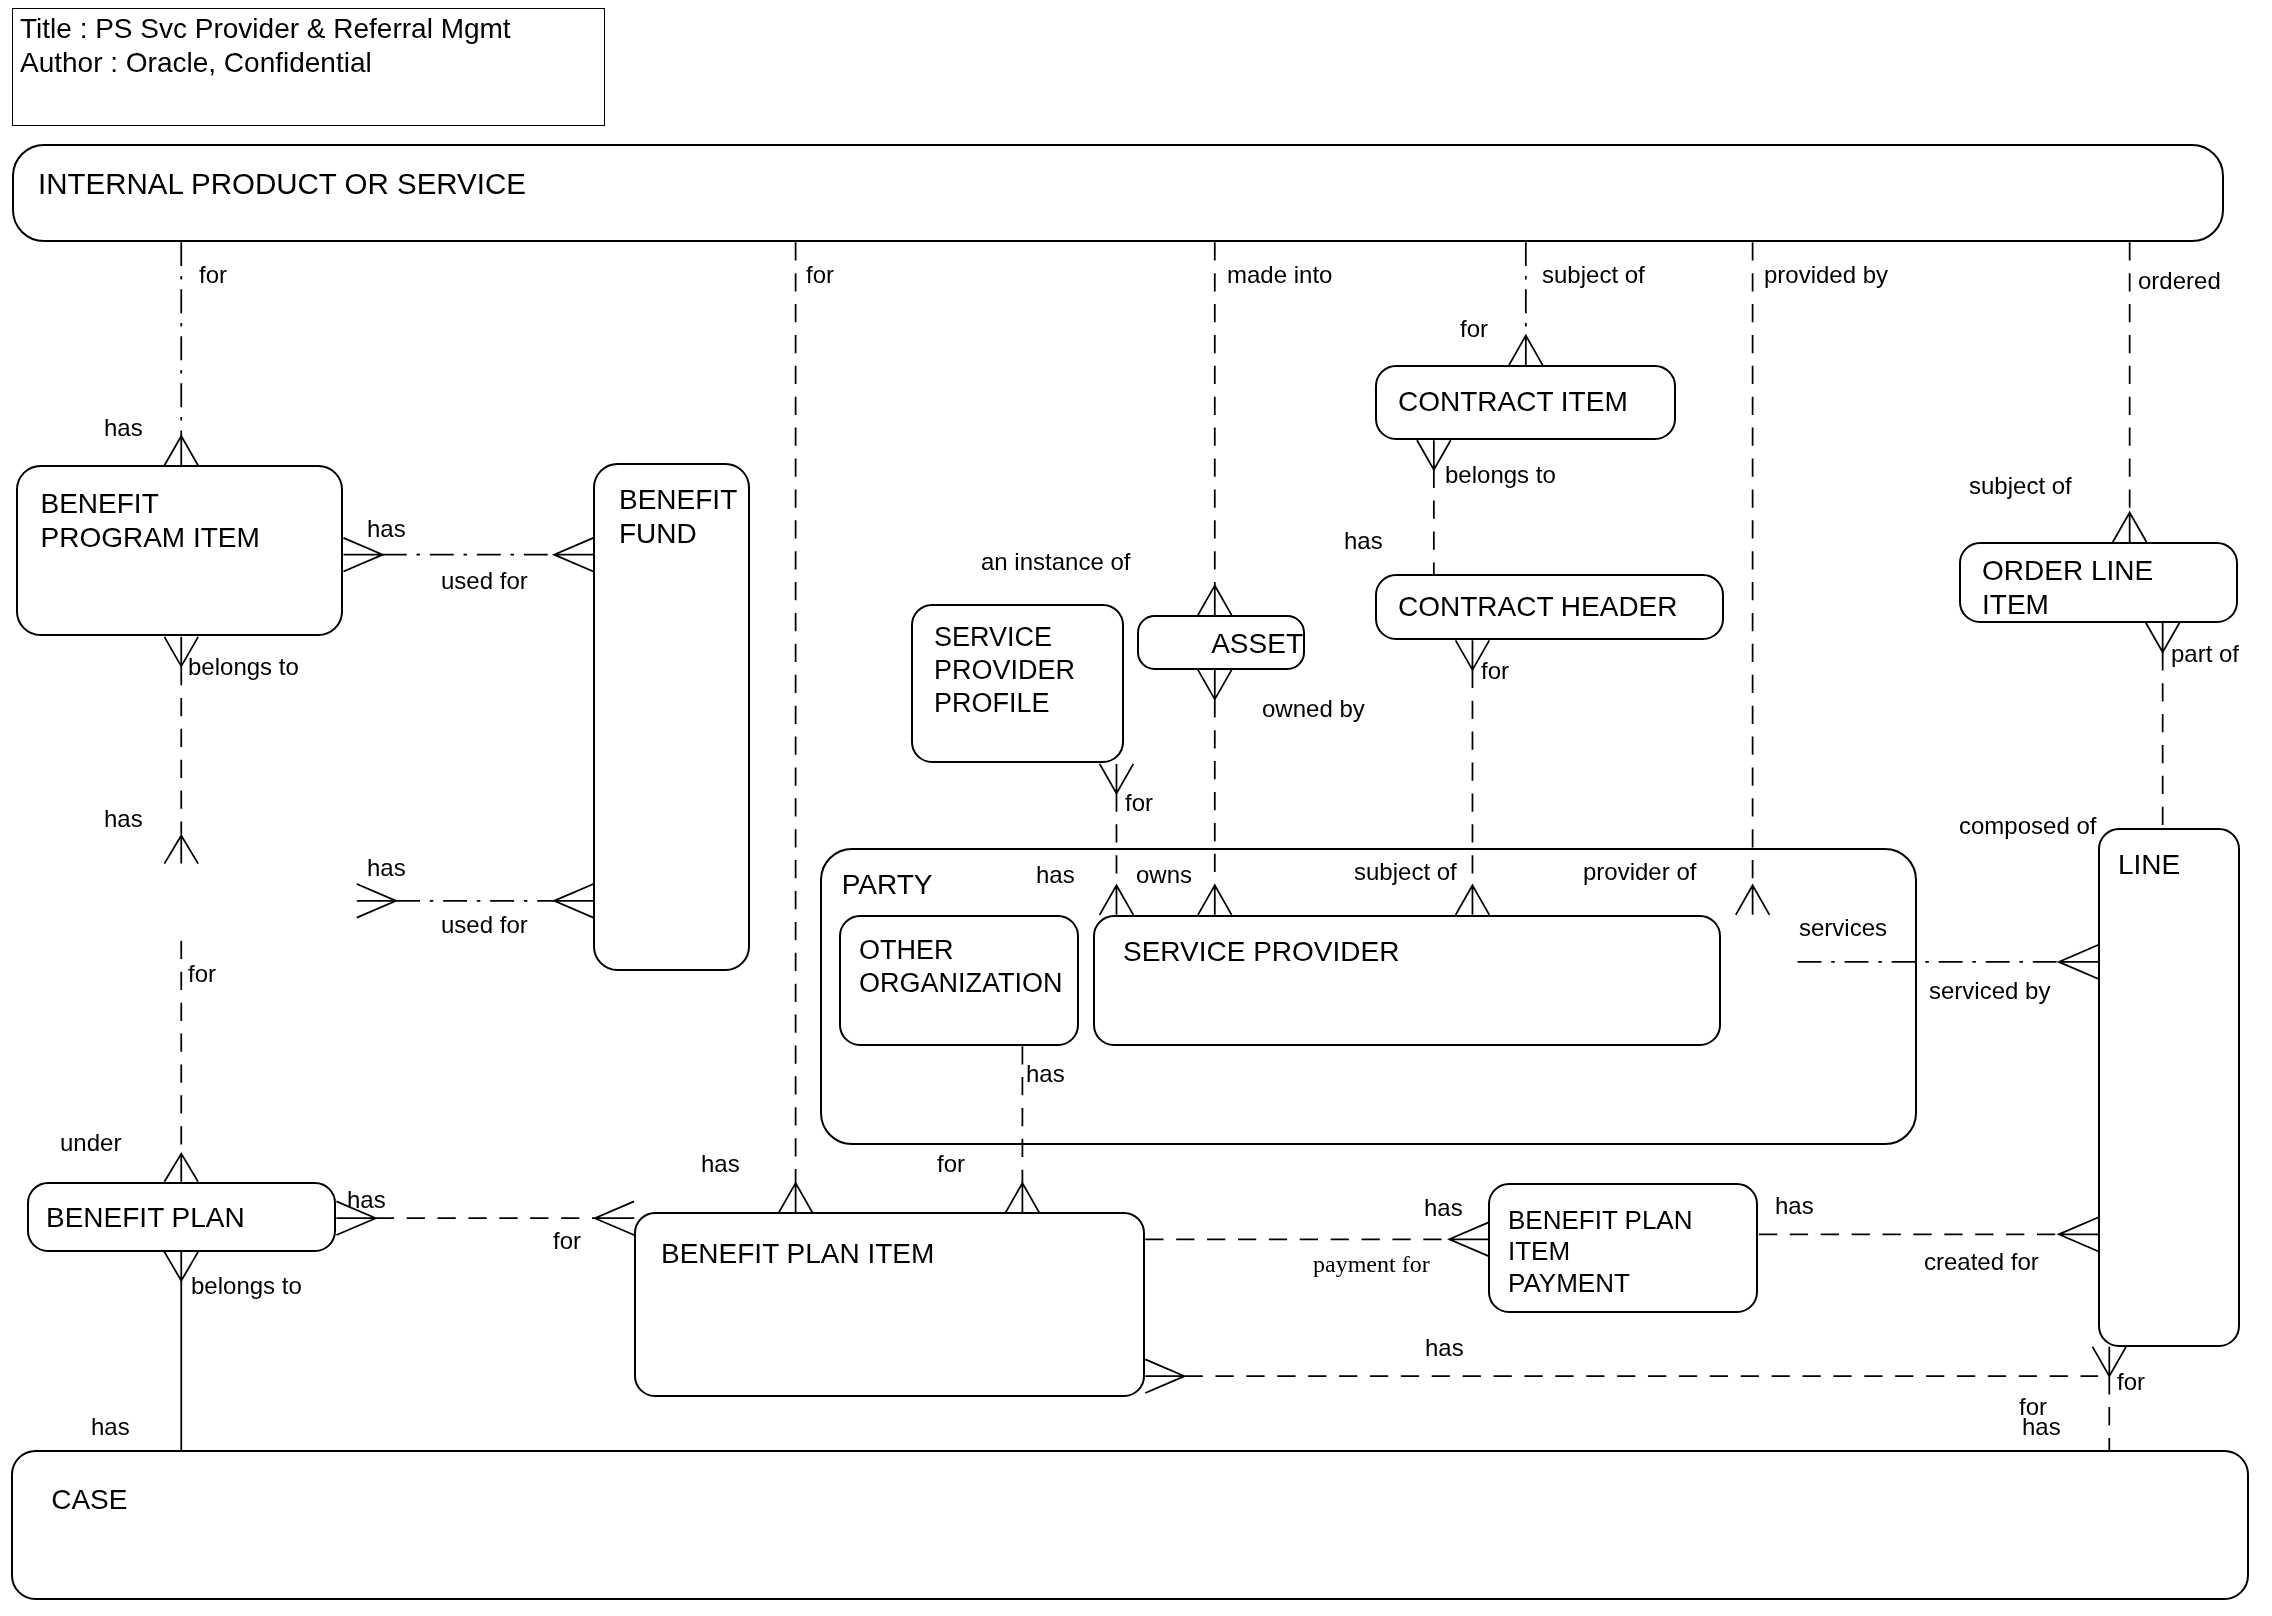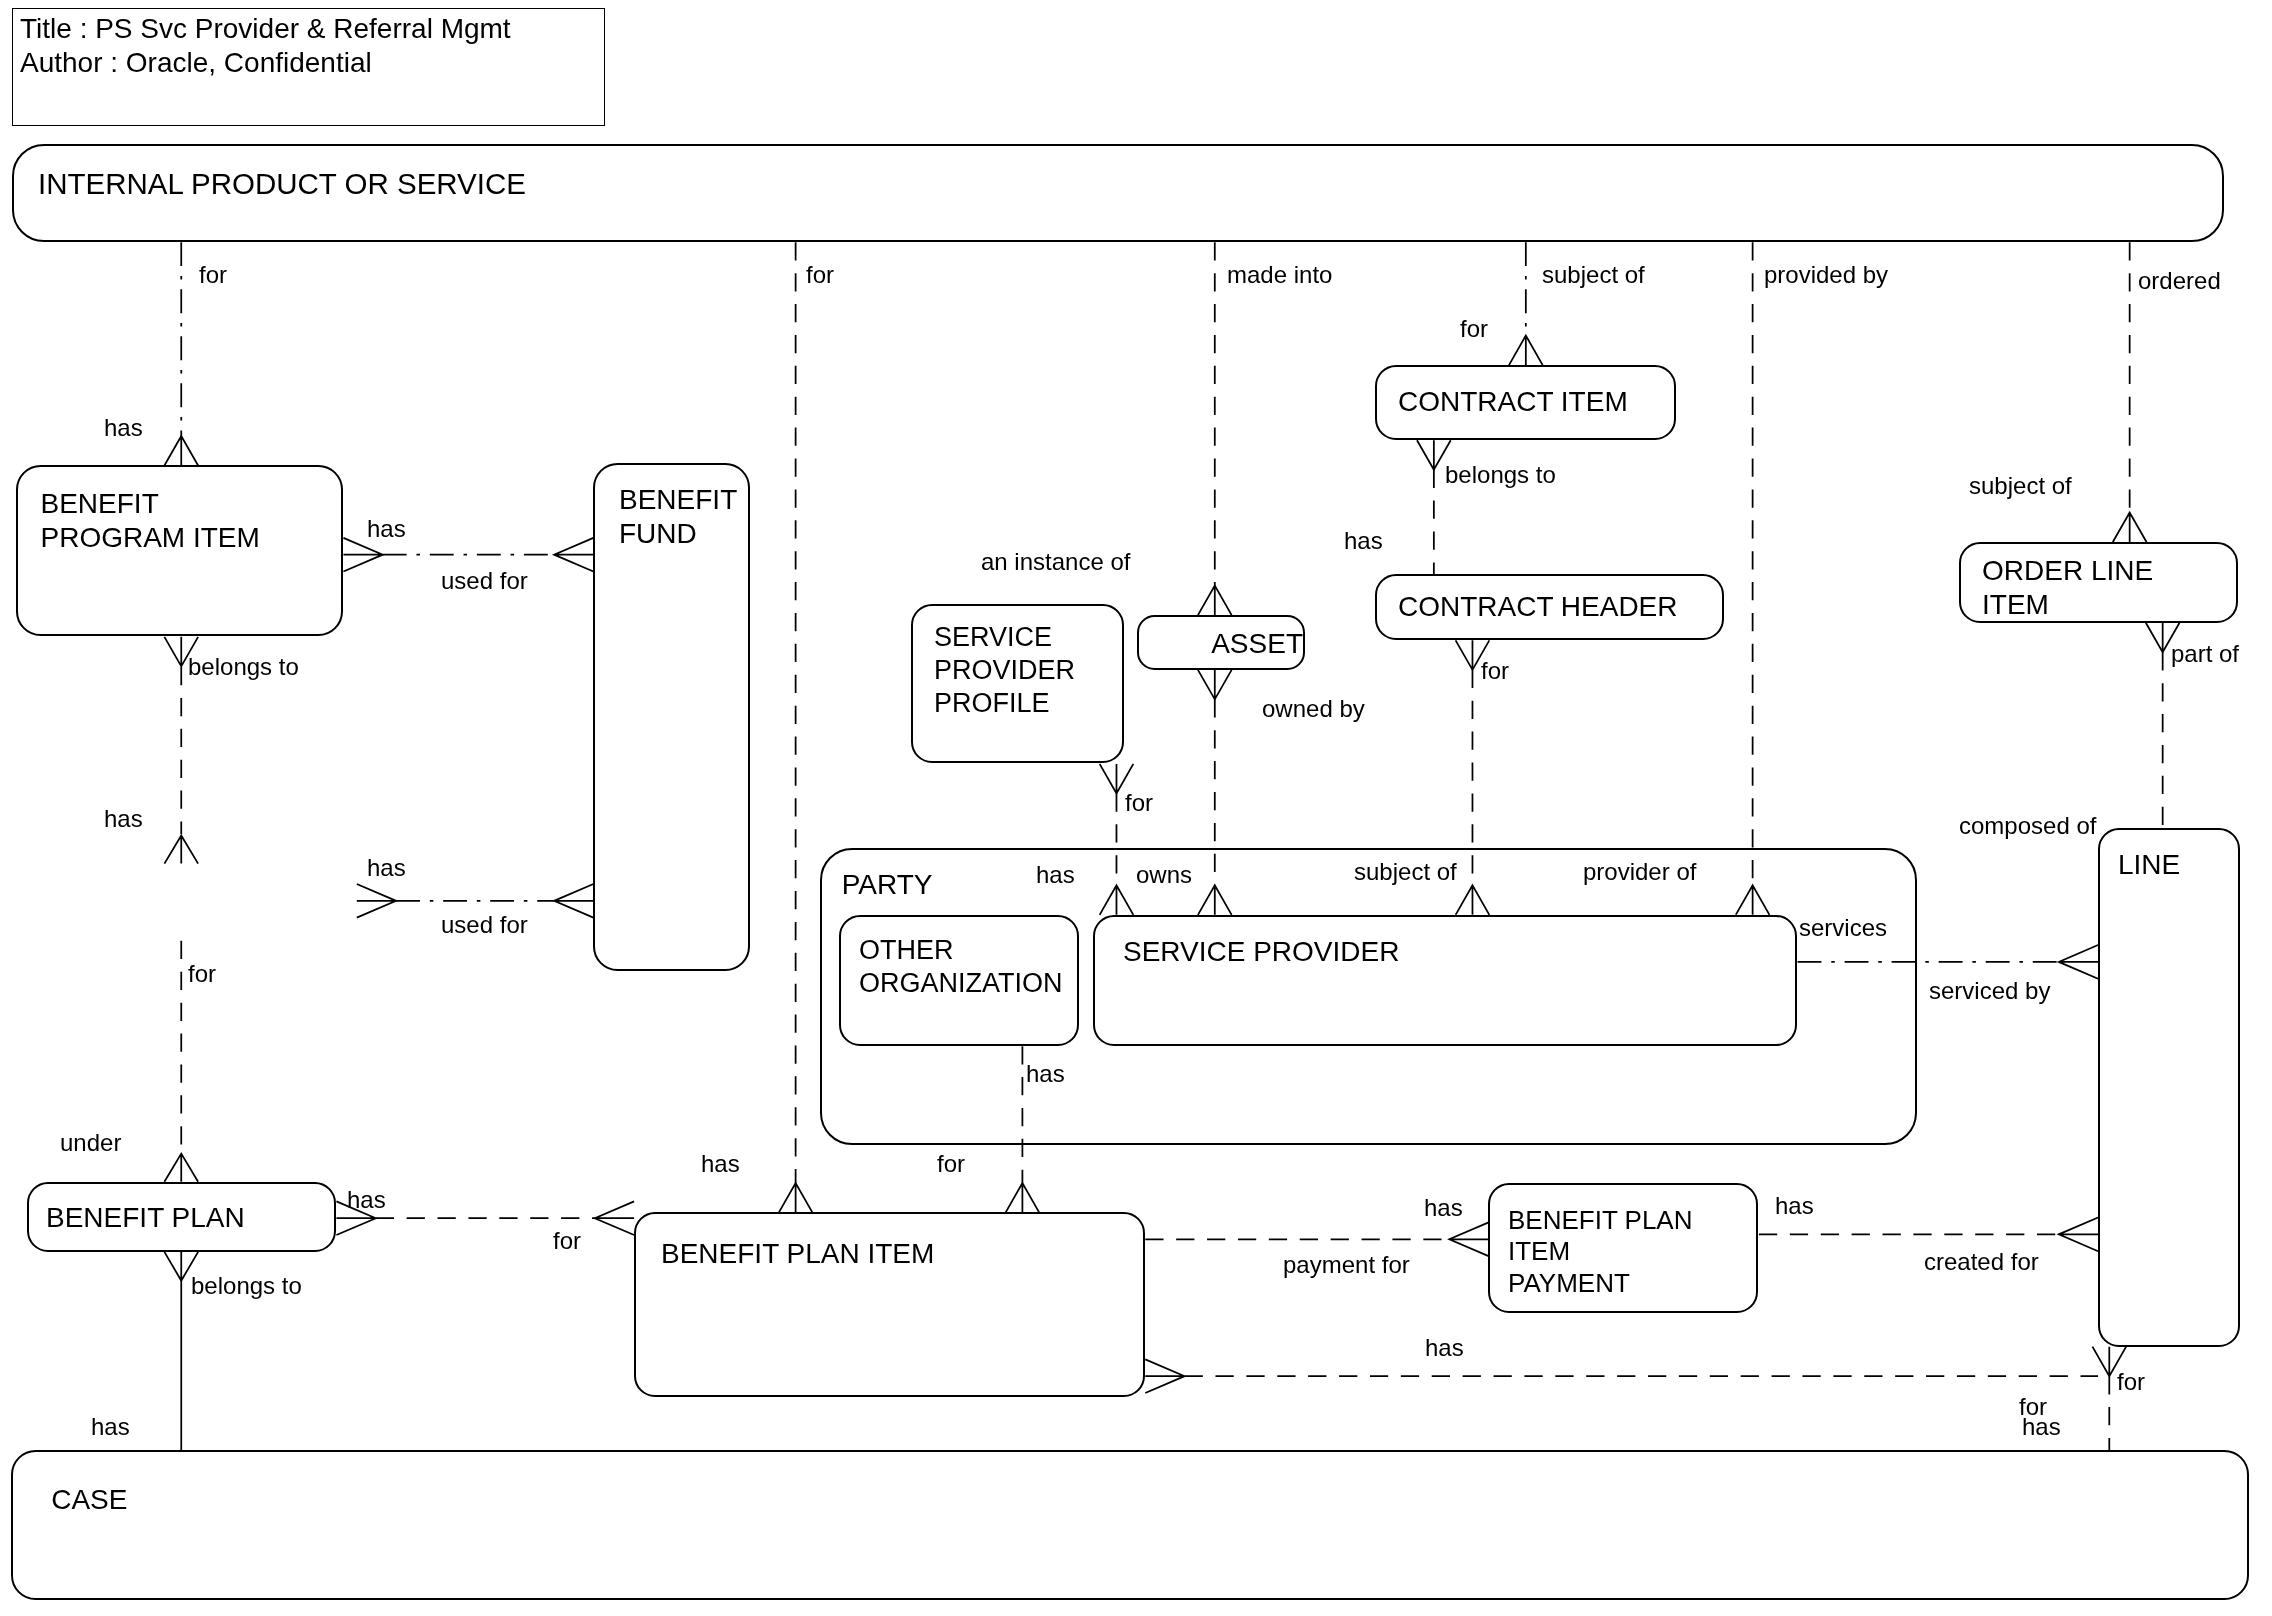--- a/index.html
+++ b/index.html
@@ -80,21 +80,21 @@
     <span>CONTRACT HEADER</span>
   </div>
 
   <div class="ent container" style="left:820px;top:848px;width:1097px;height:297px;border-radius:32px;font-size:28px;padding:18px 0 0 19.7px;">
     <span>PARTY</span>
   </div>
   <div class="ent" style="left:839px;top:915px;width:240px;height:131px;border-radius:21px;font-size:27px;padding:17px 0 0 18px;">
     <span>OTHER</span>
     <span>ORGANIZATION</span>
   </div>
-  <div class="ent" style="left:1093px;top:915px;width:704px;height:131px;border-radius:21px;font-size:28px;padding:18px 0 0 28px;">
+  <div class="ent" style="left:1093px;top:915px;width:628px;height:131px;border-radius:21px;font-size:28px;padding:18px 0 0 28px;">
     <span>SERVICE PROVIDER</span>
   </div>
 
   <div class="ent" style="left:1959px;top:542px;width:279px;height:81px;border-radius:21px;font-size:28px;padding:9.8px 0 0 21px;">
     <span>ORDER LINE</span>
     <span>ITEM</span>
   </div>
 
   <div class="ent" style="left:2098px;top:828px;width:142px;height:519px;border-radius:21px;font-size:28px;padding:18px 0 0 18px;">
     <span>LINE</span>
@@ -149,21 +149,21 @@
   <div class="lbl" style="left:1036px;top:861px;">has</div>
   <div class="lbl" style="left:1481px;top:657px;">for</div>
   <div class="lbl" style="left:1354px;top:858px;">subject of</div>
   <div class="lbl" style="left:1799px;top:914px;">services</div>
   <div class="lbl" style="left:1929px;top:977px;">serviced by</div>
   <div class="lbl" style="left:1026px;top:1060px;">has</div>
   <div class="lbl" style="left:937px;top:1150px;">for</div>
   <div class="lbl" style="left:347px;top:1186px;">has</div>
   <div class="lbl" style="left:553px;top:1227px;">for</div>
   <div class="lbl" style="left:1424px;top:1194px;">has</div>
-  <div class="lbl" style="left:1283px;top:1251px;">payment for</div>
+  <div class="lbl" style="left:1313px;top:1251px;font-family:Liberation Serif, serif;">payment for</div>
   <div class="lbl" style="left:1775px;top:1192px;">has</div>
   <div class="lbl" style="left:1924px;top:1248px;">created for</div>
   <div class="lbl" style="left:1425px;top:1334px;">has</div>
   <div class="lbl" style="left:2019px;top:1393px;">for</div>
   <div class="lbl" style="left:2117px;top:1368px;">for</div>
   <div class="lbl" style="left:2022px;top:1413px;">has</div>
 
   <svg id="wires" viewBox="0 0 3237 2303">
 
     <line class="dashdot" x1="258" y1="345" x2="258" y2="623"></line>

